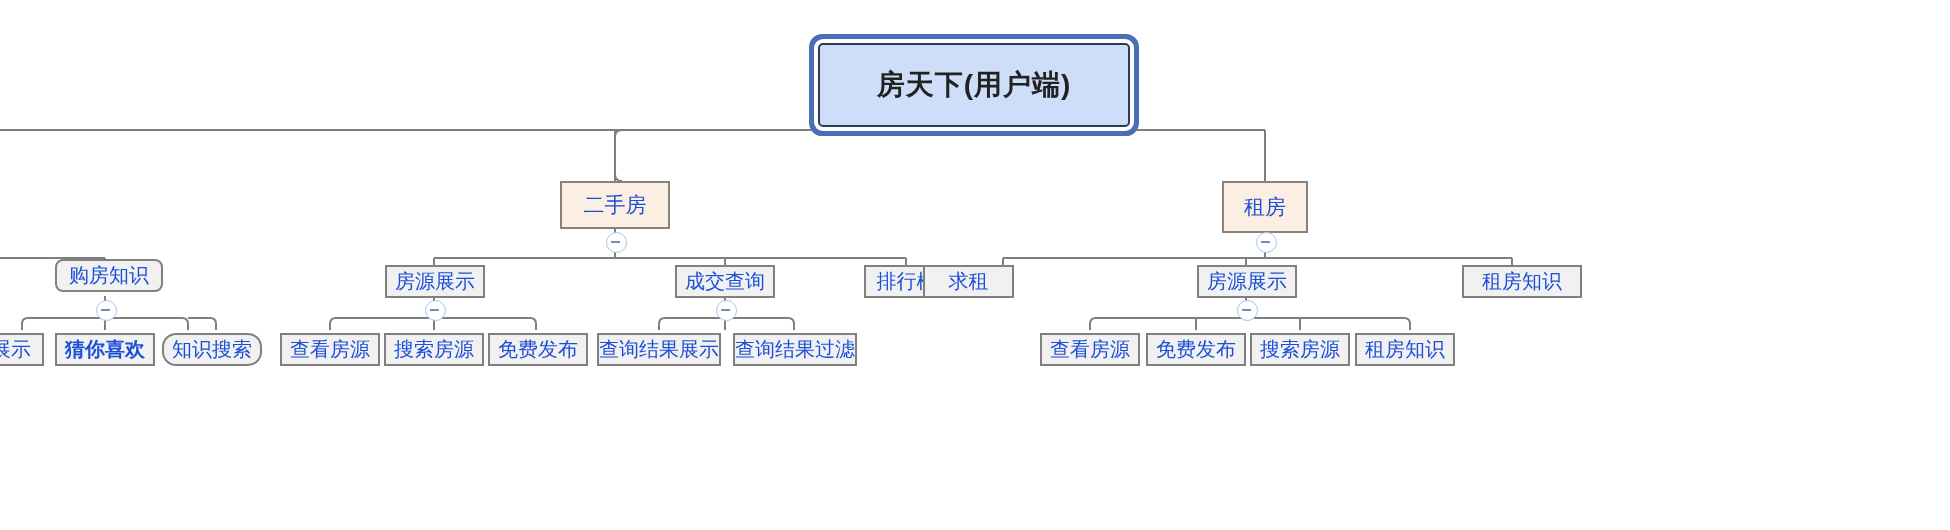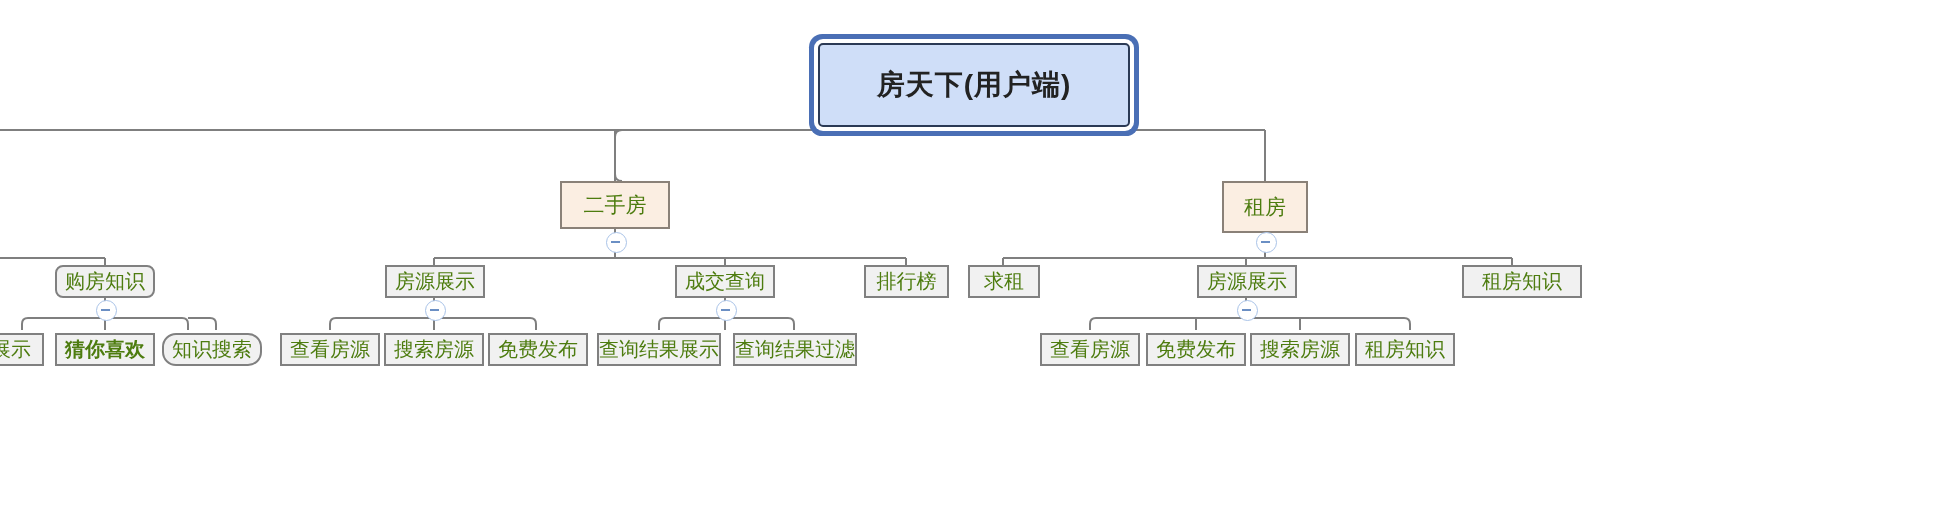--- a/index.html
+++ b/index.html
@@ -11,21 +11,21 @@
     position:relative;
   }
   #stage{position:absolute;left:0;top:0;width:1950px;height:530px;}
   svg.wires{position:absolute;left:0;top:0;width:1950px;height:530px;pointer-events:none;}
 
   .node{
     position:absolute;
     box-sizing:border-box;
     display:flex;align-items:center;justify-content:center;
     white-space:nowrap;
-    color:#4d7c0f;
+    color:#1d4ed8;
     z-index:3;
   }
 
   
   .node.root{
     background:#cfdef8;
     border:2px solid #2b3a55;
     border-radius:5px;
     box-shadow:0 0 0 4px #ffffff, 0 0 0 9px #4a6fb5;
     font-size:28px;
@@ -129,32 +129,32 @@
   </svg>
 
   <div class="node root" style="left:818px;top:27px;width:312px;height:84px;">房天下(用户端)</div>
 
   <div class="node lvl2" style="left:560px;top:181px;width:110px;height:48px;">二手房</div>
   <div class="toggle" style="left:606px;top:232px;"></div>
 
   <div class="node lvl2" style="left:1222px;top:181px;width:86px;height:52px;">租房</div>
   <div class="toggle" style="left:1256px;top:232px;"></div>
 
-  <div class="node lvl3" style="left:55px;top:265px;width:100px;height:33px;border-radius:8px;">购房知识</div>
+  <div class="node lvl3" style="left:55px;top:259px;width:108px;height:33px;border-radius:8px;">购房知识</div>
   <div class="toggle" style="left:96px;top:300px;"></div>
 
   <div class="node lvl3" style="left:385px;top:265px;width:100px;height:33px;">房源展示</div>
   <div class="toggle" style="left:425px;top:300px;"></div>
 
   <div class="node lvl3" style="left:675px;top:265px;width:100px;height:33px;">成交查询</div>
   <div class="toggle" style="left:716px;top:300px;"></div>
 
   <div class="node lvl3" style="left:864px;top:265px;width:85px;height:33px;">排行榜</div>
 
-  <div class="node lvl3" style="left:968px;top:265px;width:72px;height:33px;">求租</div>
+  <div class="node lvl3" style="left:923px;top:265px;width:91px;height:33px;">求租</div>
 
   <div class="node lvl3" style="left:1197px;top:265px;width:100px;height:33px;">房源展示</div>
   <div class="toggle" style="left:1237px;top:300px;"></div>
 
   <div class="node lvl3" style="left:1462px;top:265px;width:120px;height:33px;font-family:Liberation Mono, monospace;">租房知识</div>
 
   <div class="node lvl4" style="left:-22px;top:333px;width:66px;height:33px;">展示</div>
 
   <div class="node lvl4" style="left:55px;top:333px;width:100px;height:33px;font-weight:bold;">猜你喜欢</div>
 

